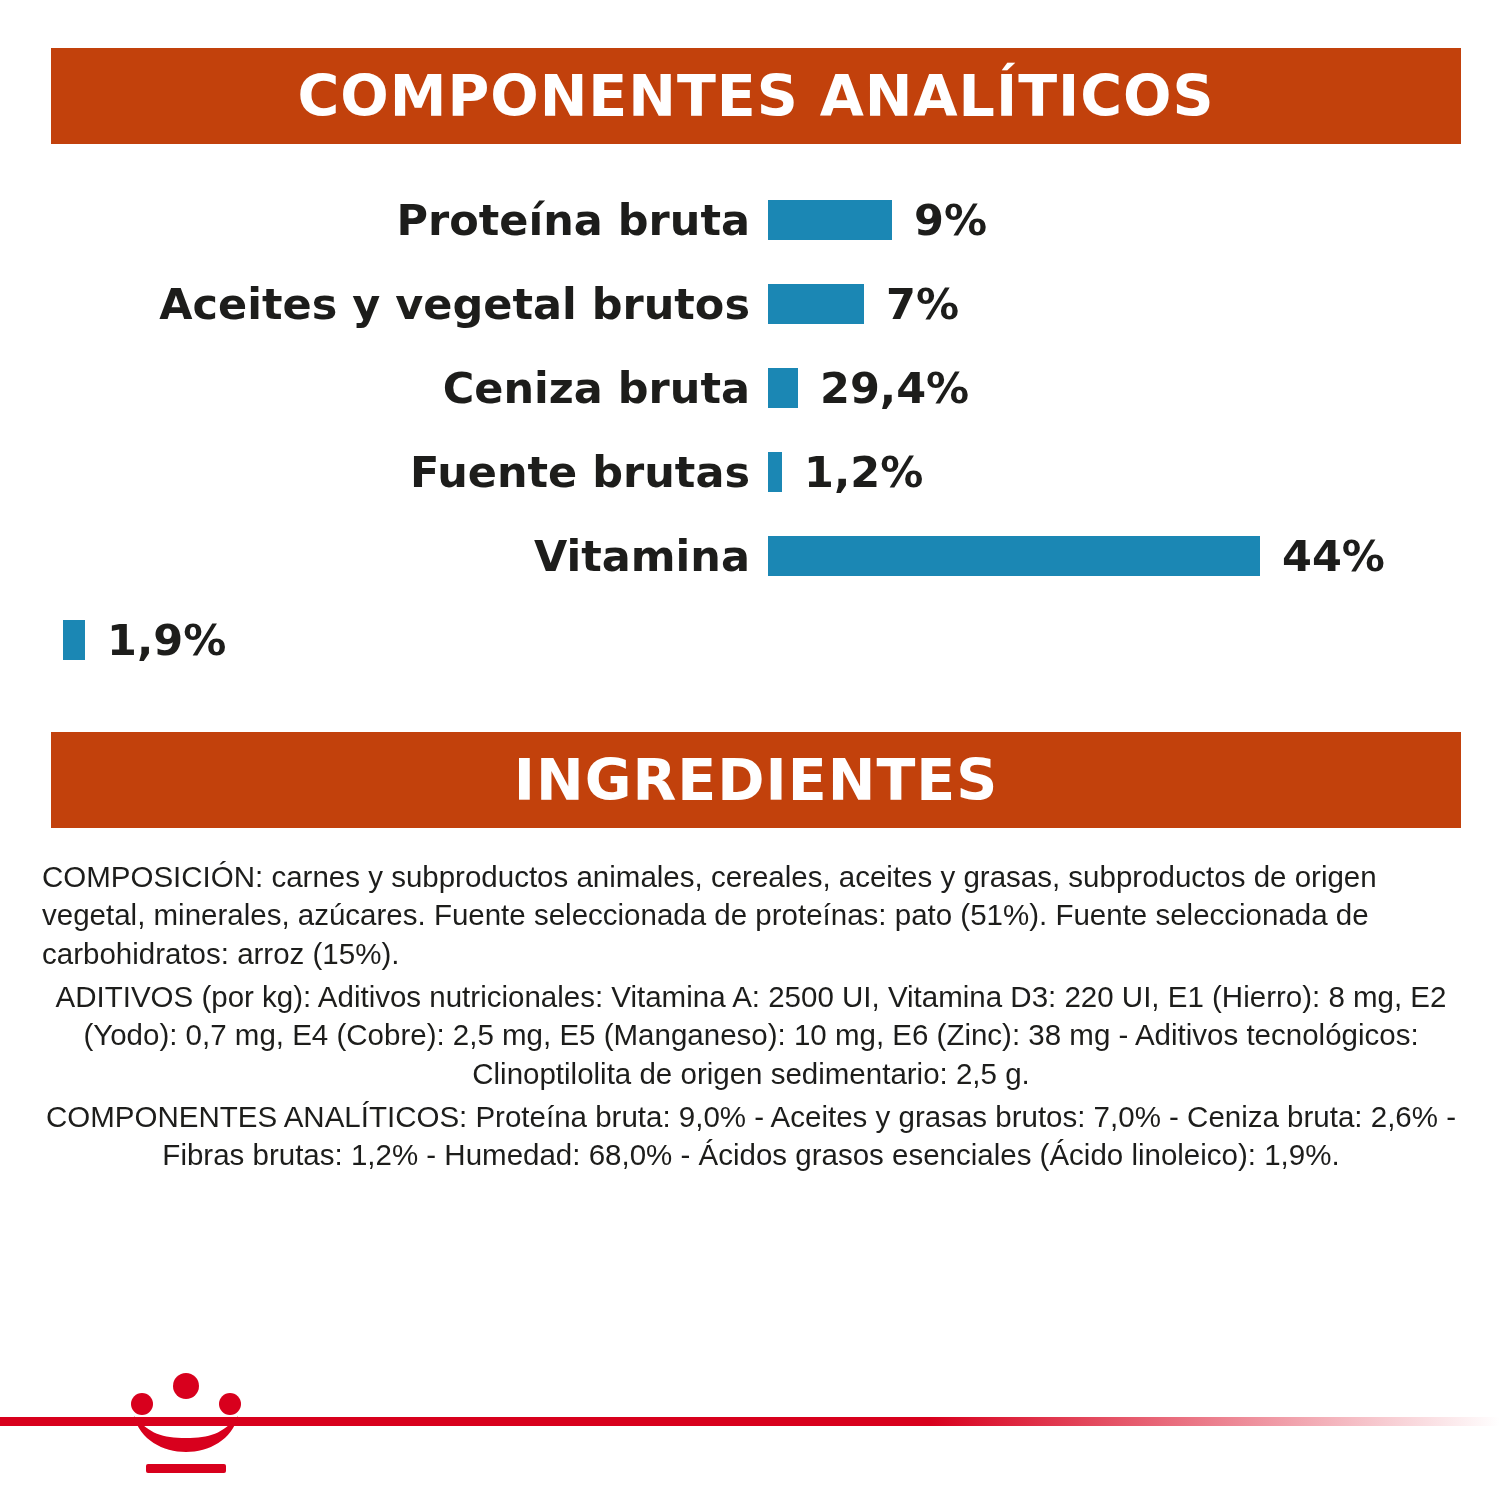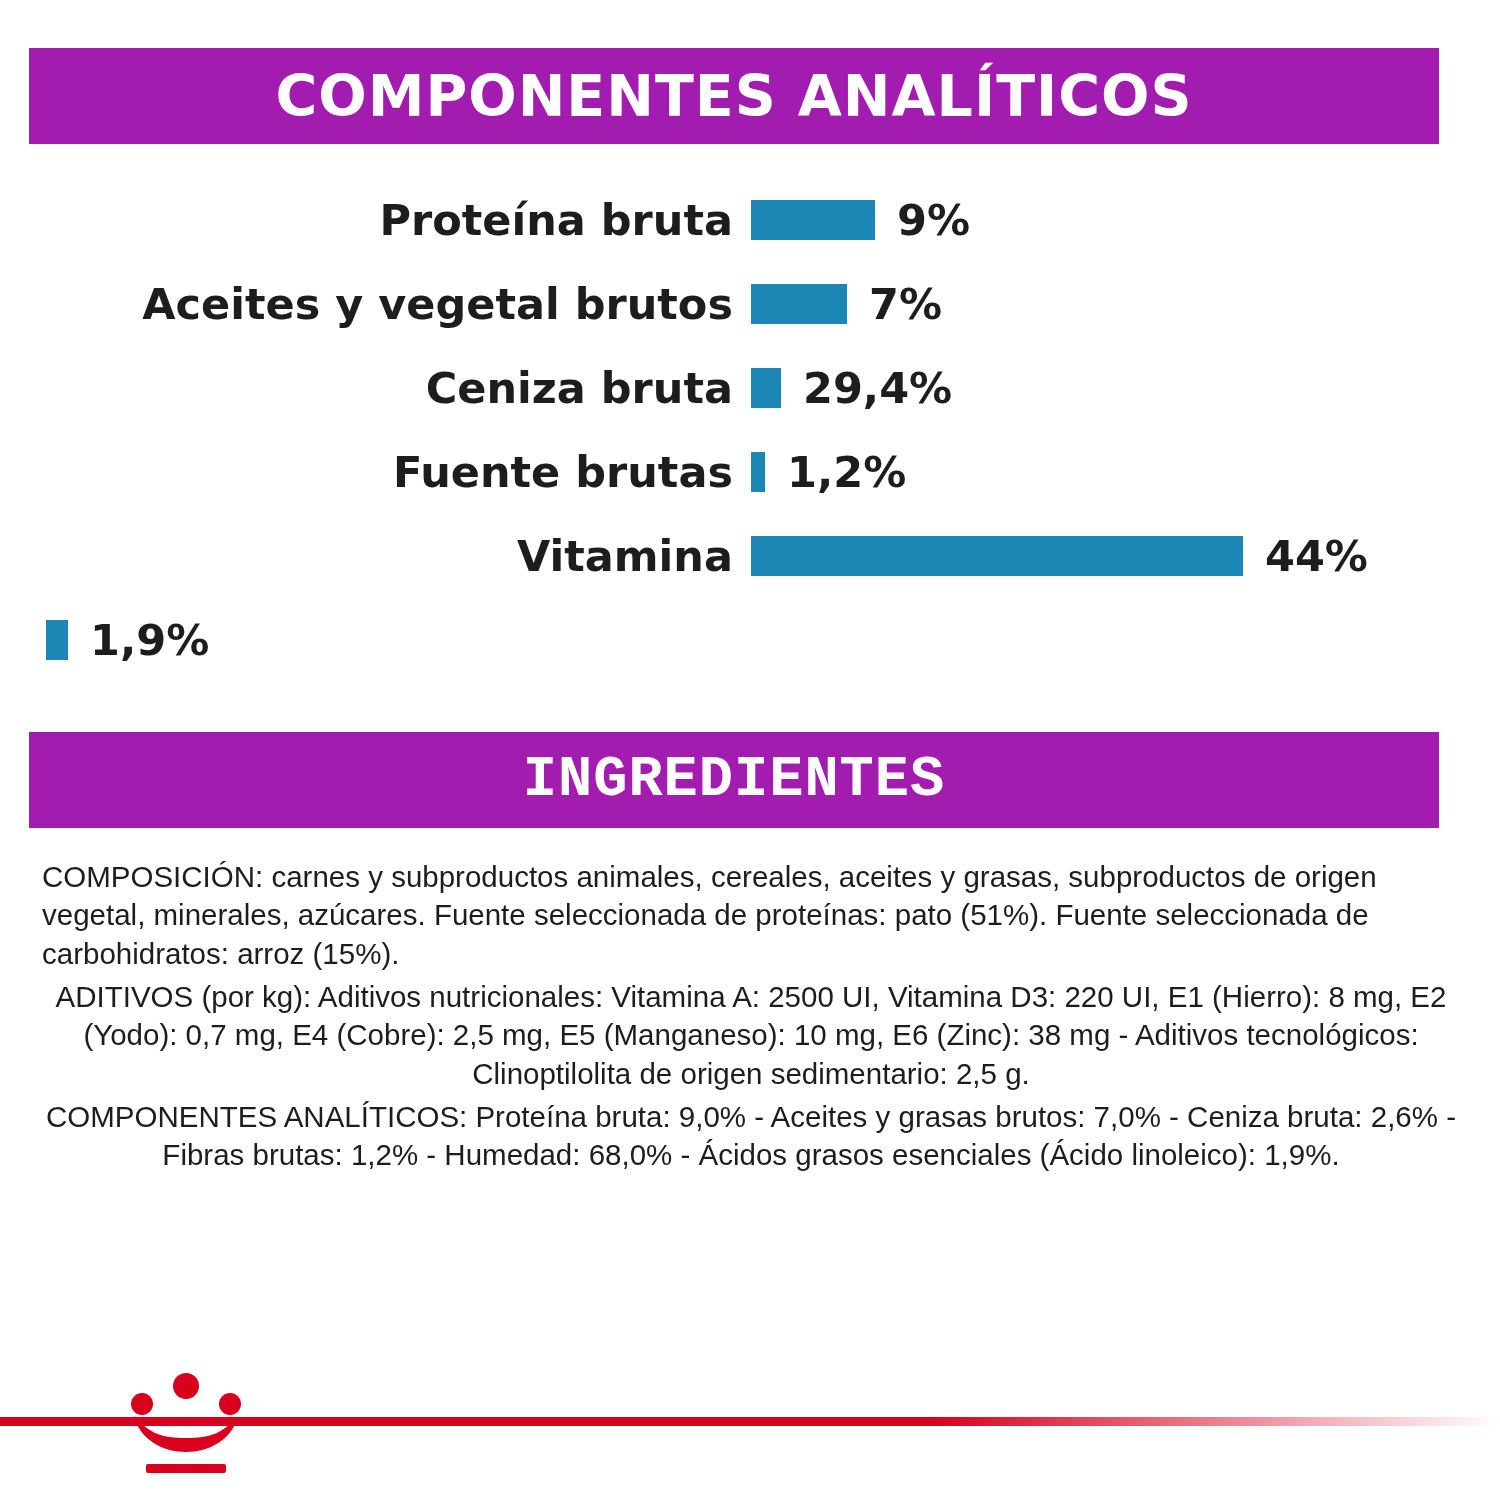--- a/index.html
+++ b/index.html
@@ -18,51 +18,50 @@
   .page {
     position: relative;
     width: 1500px;
     height: 1500px;
     box-sizing: border-box;
   }
 
   
   .section-bar {
     position: absolute;
-    left: 29px;
+    left: 51px;
     width: 1410px;
-    background: #a21caf;
+    background: #c2410c;
     color: #ffffff;
     text-align: center;
     font-weight: bold;
     letter-spacing: 1px;
     box-sizing: border-box;
     display: flex;
     align-items: center;
     justify-content: center;
   }
 
   #bar-analytic {
     top: 48px;
     height: 96px;
     font-size: 57px;
   }
 
   #bar-ingredients {
     top: 732px;
     height: 96px;
     font-size: 57px;
-    font-family: Liberation Mono, monospace;
   }
 
   
   .analytic-list {
     position: absolute;
     top: 178px;
-    left: 28px;
+    left: 45px;
     width: 1410px;
   }
 
   .analytic-row {
     display: flex;
     align-items: center;
     height: 84px;
   }
 
   .row-label {

